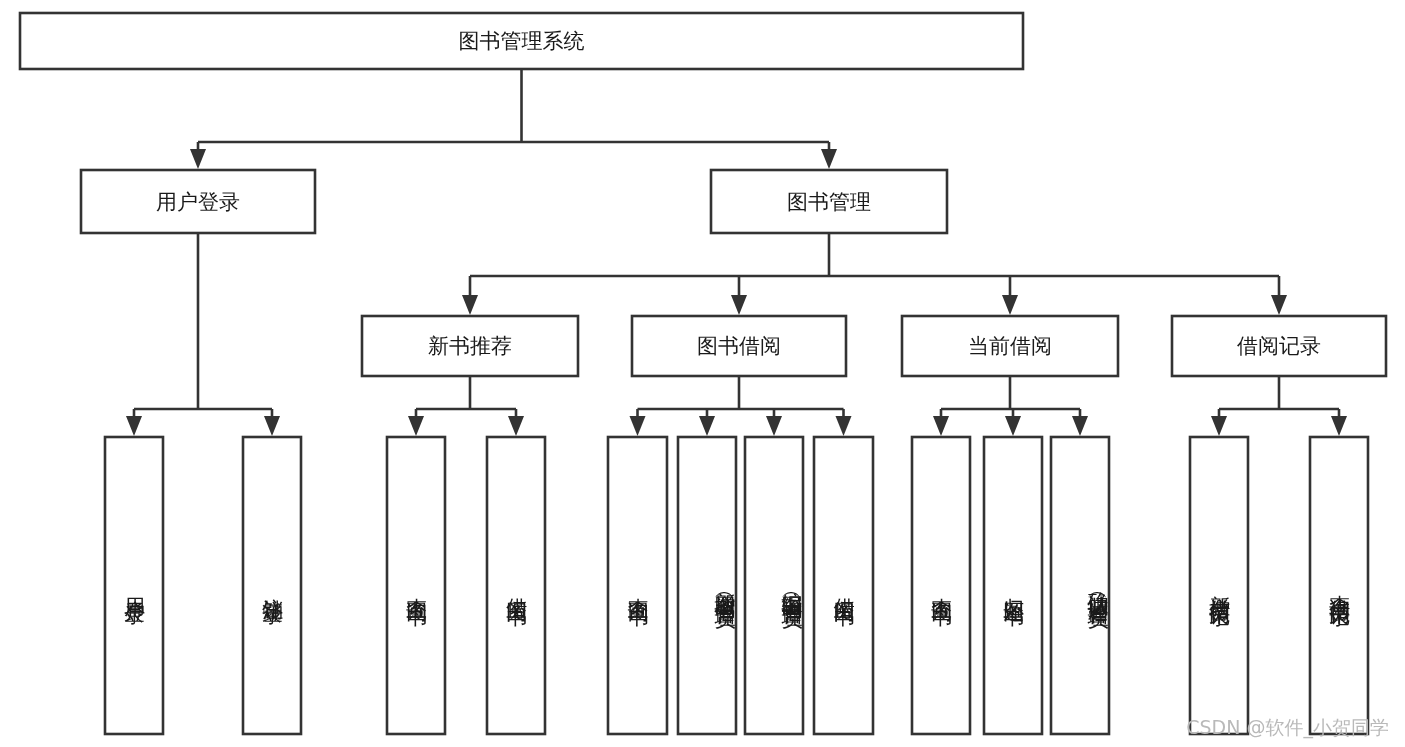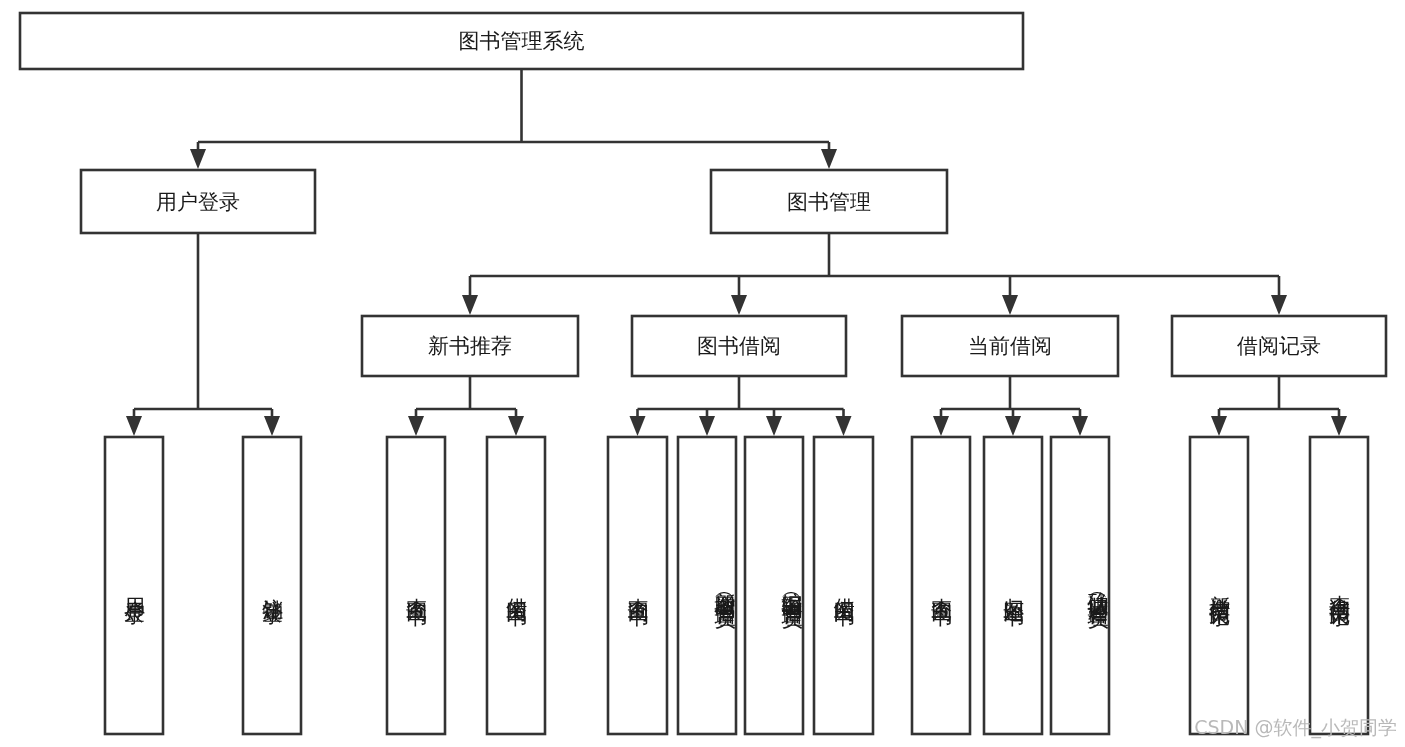--- a/index.html
+++ b/index.html
@@ -54,21 +54,21 @@
     font-size: 21px;
     line-height: 1.12;
     letter-spacing: 2.5px;
     color: #1a1a1a;
     white-space: nowrap;
     text-align: center;
     pointer-events: none;
   }
   .watermark {
     position: absolute;
-    right: 8px;
+    right: 16px;
     bottom: 6px;
     font-family: "DejaVu Sans", "Liberation Sans", sans-serif;
     font-size: 19px;
     color: #b9b9b9;
     white-space: nowrap;
   }
 </style>
 </head>
 <body>
 

